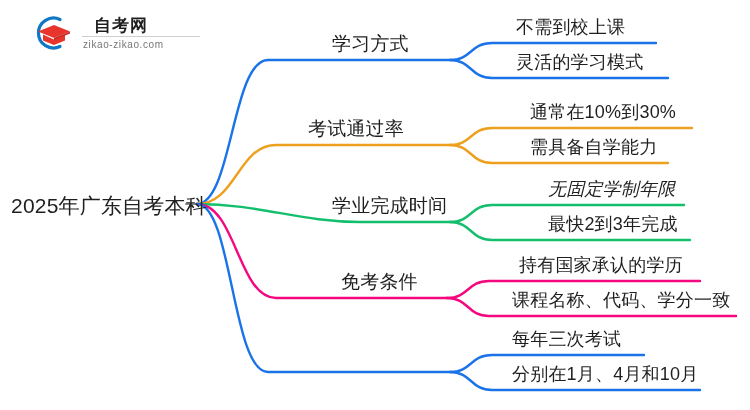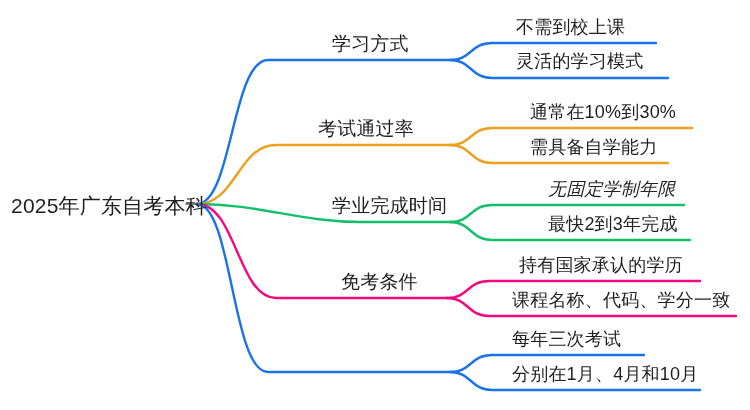--- a/index.html
+++ b/index.html
@@ -97,20 +97,33 @@
     color: #777777;
     letter-spacing: 0.6px;
     white-space: nowrap;
   }
 </style>
 </head>
 <body>
 
 <div id="mindmap-canvas">
 
+  <div id="site-logo">
+    <svg id="logo-mark" viewBox="0 0 46 38">
+      <path d="M30 5.5 A15 15 0 1 0 30 32.5" fill="none" stroke="#1077c6" stroke-width="3.2" stroke-linecap="round"></path>
+      <path d="M24 11 L40 17.5 L24 24 L8 17.5 Z" fill="#e8352b"></path>
+      <path d="M13 20.5 L13 26.5 L24 31 L35 26.5 L35 20.5 L24 25.5 Z" fill="#e8352b"></path>
+      <path d="M24 24 L40 17.5 L40 19.4 L24 25.9 Z" fill="#c92a22"></path>
+    </svg>
+    <div id="logo-text-block">
+      <div id="logo-title">自考网</div>
+      <div id="logo-rule"></div>
+      <div id="logo-domain">zikao-zikao.com</div>
+    </div>
+  </div>
 
   <svg class="layer-svg" viewBox="0 0 750 410">
 
     <path d="M186 204 L197 204" stroke="#8a8a8a" stroke-width="2" fill="none" stroke-linecap="round"></path>
 
     <path d="M197 204 C 232 204, 232 60, 268 60 L 450 60" stroke="#1a73e8" stroke-width="2.4" fill="none" stroke-linecap="round"></path>
     <path d="M450 60 C 472 60, 470 43, 492 43 L 656 43" stroke="#1a73e8" stroke-width="2.4" fill="none" stroke-linecap="round"></path>
     <path d="M450 60 C 472 60, 470 78, 492 78 L 668 78" stroke="#1a73e8" stroke-width="2.4" fill="none" stroke-linecap="round"></path>
 
     <path d="M197 204 C 236 204, 238 145, 276 145 L 450 145" stroke="#eda01e" stroke-width="2.4" fill="none" stroke-linecap="round"></path>
@@ -126,26 +139,26 @@
     <path d="M447 298 C 469 298, 467 316, 489 316 L 736 316" stroke="#f5077f" stroke-width="2.4" fill="none" stroke-linecap="round"></path>
 
     <path d="M197 204 C 232 204, 232 372, 268 372 L 450 372" stroke="#1a73e8" stroke-width="2.4" fill="none" stroke-linecap="round"></path>
     <path d="M450 372 C 472 372, 470 355, 492 355 L 644 355" stroke="#1a73e8" stroke-width="2.4" fill="none" stroke-linecap="round"></path>
     <path d="M450 372 C 472 372, 470 390, 492 390 L 700 390" stroke="#1a73e8" stroke-width="2.4" fill="none" stroke-linecap="round"></path>
   </svg>
 
   <div class="node-text root-text" style="left:11px; top:195px;">2025年广东自考本科</div>
 
   <div class="node-text branch-text" style="left:332px; top:34px;">学习方式</div>
-  <div class="node-text branch-text" style="left:318px; top:119px;">考试通过率</div>
+  <div class="node-text branch-text" style="left:308px; top:119px;">考试通过率</div>
   <div class="node-text branch-text" style="left:332px; top:196px;">学业完成时间</div>
   <div class="node-text branch-text" style="left:341px; top:272px;">免考条件</div>
 
   <div class="node-text leaf-text" style="left:516px; top:18px;">不需到校上课</div>
-  <div class="node-text leaf-text" style="left:516px; top:53px;font-family:Liberation Mono, monospace;">灵活的学习模式</div>
+  <div class="node-text leaf-text" style="left:516px; top:53px;">灵活的学习模式</div>
 
   <div class="node-text leaf-text" style="left:530px; top:103px;text-align:center;">通常在10%到30%</div>
   <div class="node-text leaf-text" style="left:530px; top:138px;">需具备自学能力</div>
 
   <div class="node-text leaf-text" style="left:548px; top:180px;font-style:italic;">无固定学制年限</div>
   <div class="node-text leaf-text" style="left:548px; top:215px;">最快2到3年完成</div>
 
   <div class="node-text leaf-text" style="left:519px; top:256px;">持有国家承认的学历</div>
   <div class="node-text leaf-text" style="left:512px; top:330px;">每年三次考试</div>
 

